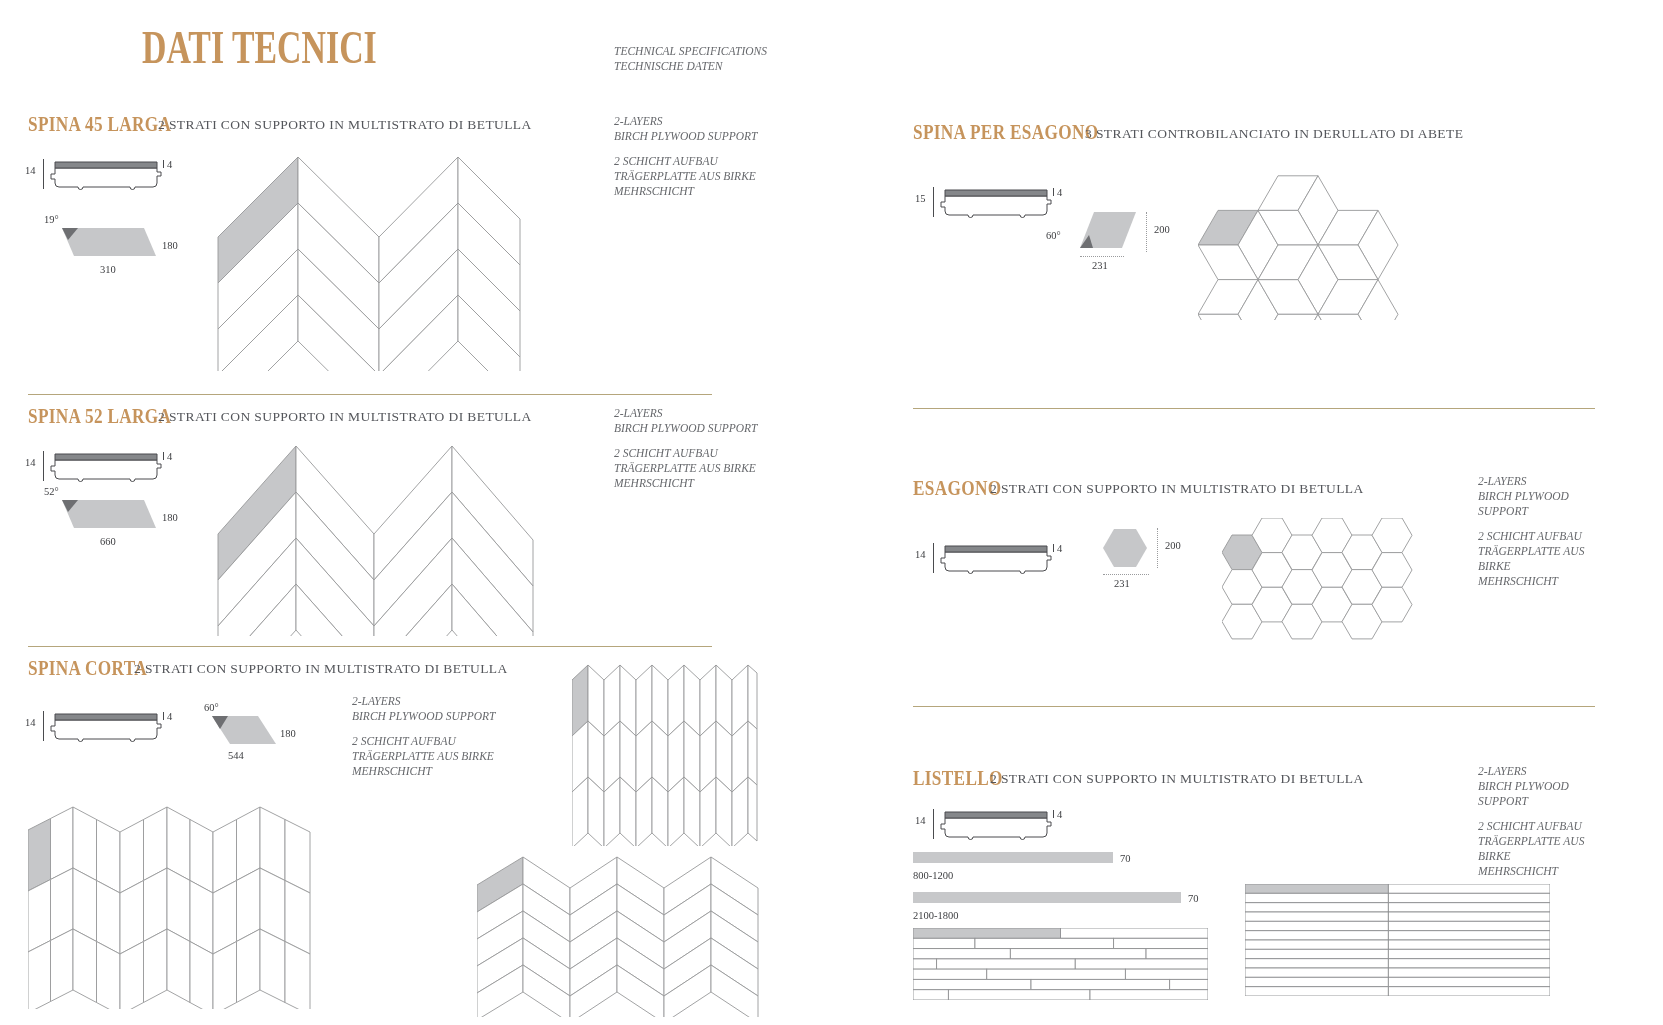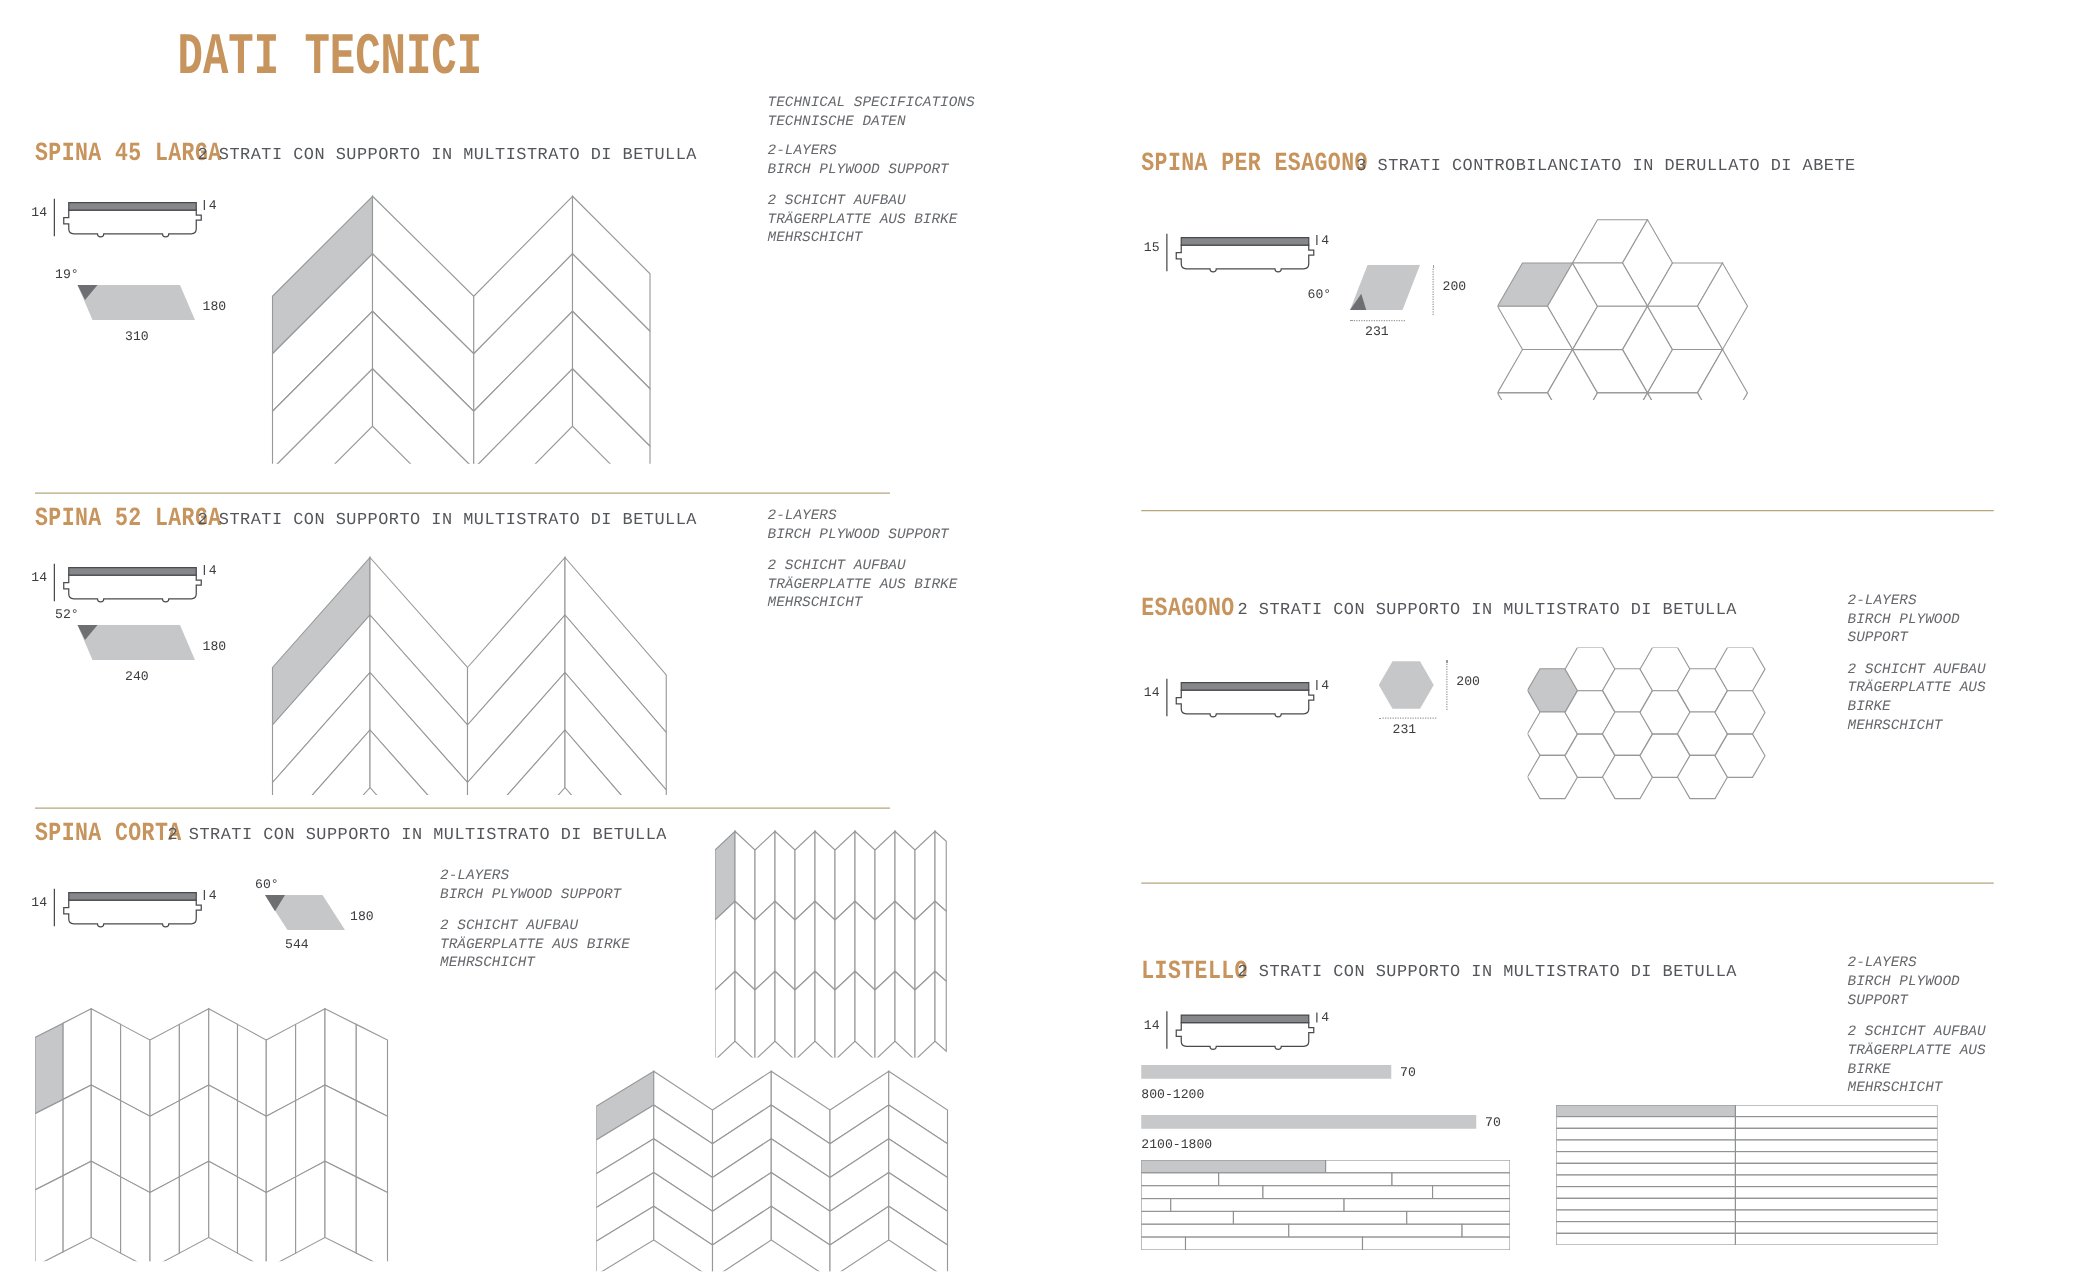--- a/index.html
+++ b/index.html
@@ -1,17 +1,17 @@
 <!DOCTYPE html>
 <html><head>
 <meta charset="utf-8">
 <style>
   html,body{margin:0;padding:0;background:#ffffff;}
   .page{position:relative;width:1608px;height:1025px;background:#fff;
-        font-family:Liberation Mono, monospace;overflow:hidden;}
+        font-family:Liberation Serif, serif;overflow:hidden;}
   .abs{position:absolute;}
   .ttl{color:#c6945c;font-weight:bold;font-size:47px;letter-spacing:0px;
        transform:scaleX(.72);transform-origin:0 0;white-space:nowrap;}
   .hd{color:#c6945c;font-weight:bold;font-size:21px;letter-spacing:.4px;
       transform:scaleX(.82);transform-origin:0 0;white-space:nowrap;}
   .sub{font-size:13.5px;color:#54565b;letter-spacing:.4px;white-space:nowrap;}
   .notes{font-style:italic;font-size:11.5px;color:#66686c;line-height:1.3;}
   .notes div{white-space:pre-line;}
   .notes .p2{margin-top:10px;}
   .dim{font-size:10.5px;color:#3c3d40;white-space:nowrap;text-align:right;}
@@ -32,21 +32,21 @@
   <svg width="0" height="0" style="position:absolute">
     <defs>
       <g id="prof">
         <path d="M8,12 H110 V16 H114 V20 H110 V27 Q110,31 106,31 H88 A2.5,2.5 0 0 1 83,31 H36 A2.5,2.5 0 0 1 31,31 H12 Q8,31 8,27 V23 H4 V18 H8 Z" fill="#ffffff" stroke="#4a4b4e" stroke-width="1"></path>
         <path d="M8,6 H110 V12 H8 Z" fill="#85878a" stroke="#4a4b4e" stroke-width="1"></path>
       </g>
     </defs>
   </svg>
 
   <div class="abs ttl" style="left:142px;top:20px;">DATI TECNICI</div>
-  <div class="abs notes" style="left:614px;top:44px;margin-top:32px;">
+  <div class="abs notes" style="left:614px;top:44px;">
     <div>TECHNICAL SPECIFICATIONS</div>
     <div>TECHNISCHE DATEN</div>
   </div>
 
   <div class="abs hd" style="left:28px;top:112px;">SPINA 45 LARGA</div>
   <div class="abs sub" style="left:158px;top:117px;">2 STRATI CON SUPPORTO IN MULTISTRATO DI BETULLA</div>
   <div class="abs notes" style="left:614px;top:114px;">
     <div>2-LAYERS
 BIRCH PLYWOOD SUPPORT</div>
     <div class="p2">2 SCHICHT AUFBAU
@@ -112,21 +112,21 @@
     <div class="ptick" style="left:138px;top:4px;"></div>
     <span class="dim abs" style="left:142px;top:3px;">4</span>
   </div>
 
   <span class="dim abs" style="left:44px;top:486px;">52°</span>
   <svg class="abs" style="left:40px;top:496px;" width="150" height="46">
     <polygon points="22,4 104,4 116,32 34,32" fill="#c6c7c9"></polygon>
     <polygon points="22,4 38,4 28,16" fill="#6e6f72"></polygon>
   </svg>
   <span class="dim abs" style="left:162px;top:512px;">180</span>
-  <span class="dim abs" style="left:100px;top:536px;">240</span>
+  <span class="dim abs" style="left:100px;top:536px;">660</span>
 
   <svg id="pat52" class="pat" style="left:205px;top:434px;" width="330" height="202">
       <polygon points="13.0,100.0 91.0,12.0 91.0,58.0 13.0,146.0" fill="#c6c7c9" stroke="#97989a" stroke-width="0.9"></polygon>
       <polygon points="13.0,146.0 91.0,58.0 91.0,104.0 13.0,192.0" fill="#ffffff" stroke="#97989a" stroke-width="0.9"></polygon>
       <polygon points="13.0,192.0 91.0,104.0 91.0,150.0 13.0,238.0" fill="#ffffff" stroke="#97989a" stroke-width="0.9"></polygon>
       <polygon points="13.0,238.0 91.0,150.0 91.0,196.0 13.0,284.0" fill="#ffffff" stroke="#97989a" stroke-width="0.9"></polygon>
       <polygon points="91.0,12.0 169.0,100.0 169.0,146.0 91.0,58.0" fill="#ffffff" stroke="#97989a" stroke-width="0.9"></polygon>
       <polygon points="91.0,58.0 169.0,146.0 169.0,192.0 91.0,104.0" fill="#ffffff" stroke="#97989a" stroke-width="0.9"></polygon>
       <polygon points="91.0,104.0 169.0,192.0 169.0,238.0 91.0,150.0" fill="#ffffff" stroke="#97989a" stroke-width="0.9"></polygon>
       <polygon points="91.0,150.0 169.0,238.0 169.0,284.0 91.0,196.0" fill="#ffffff" stroke="#97989a" stroke-width="0.9"></polygon>

